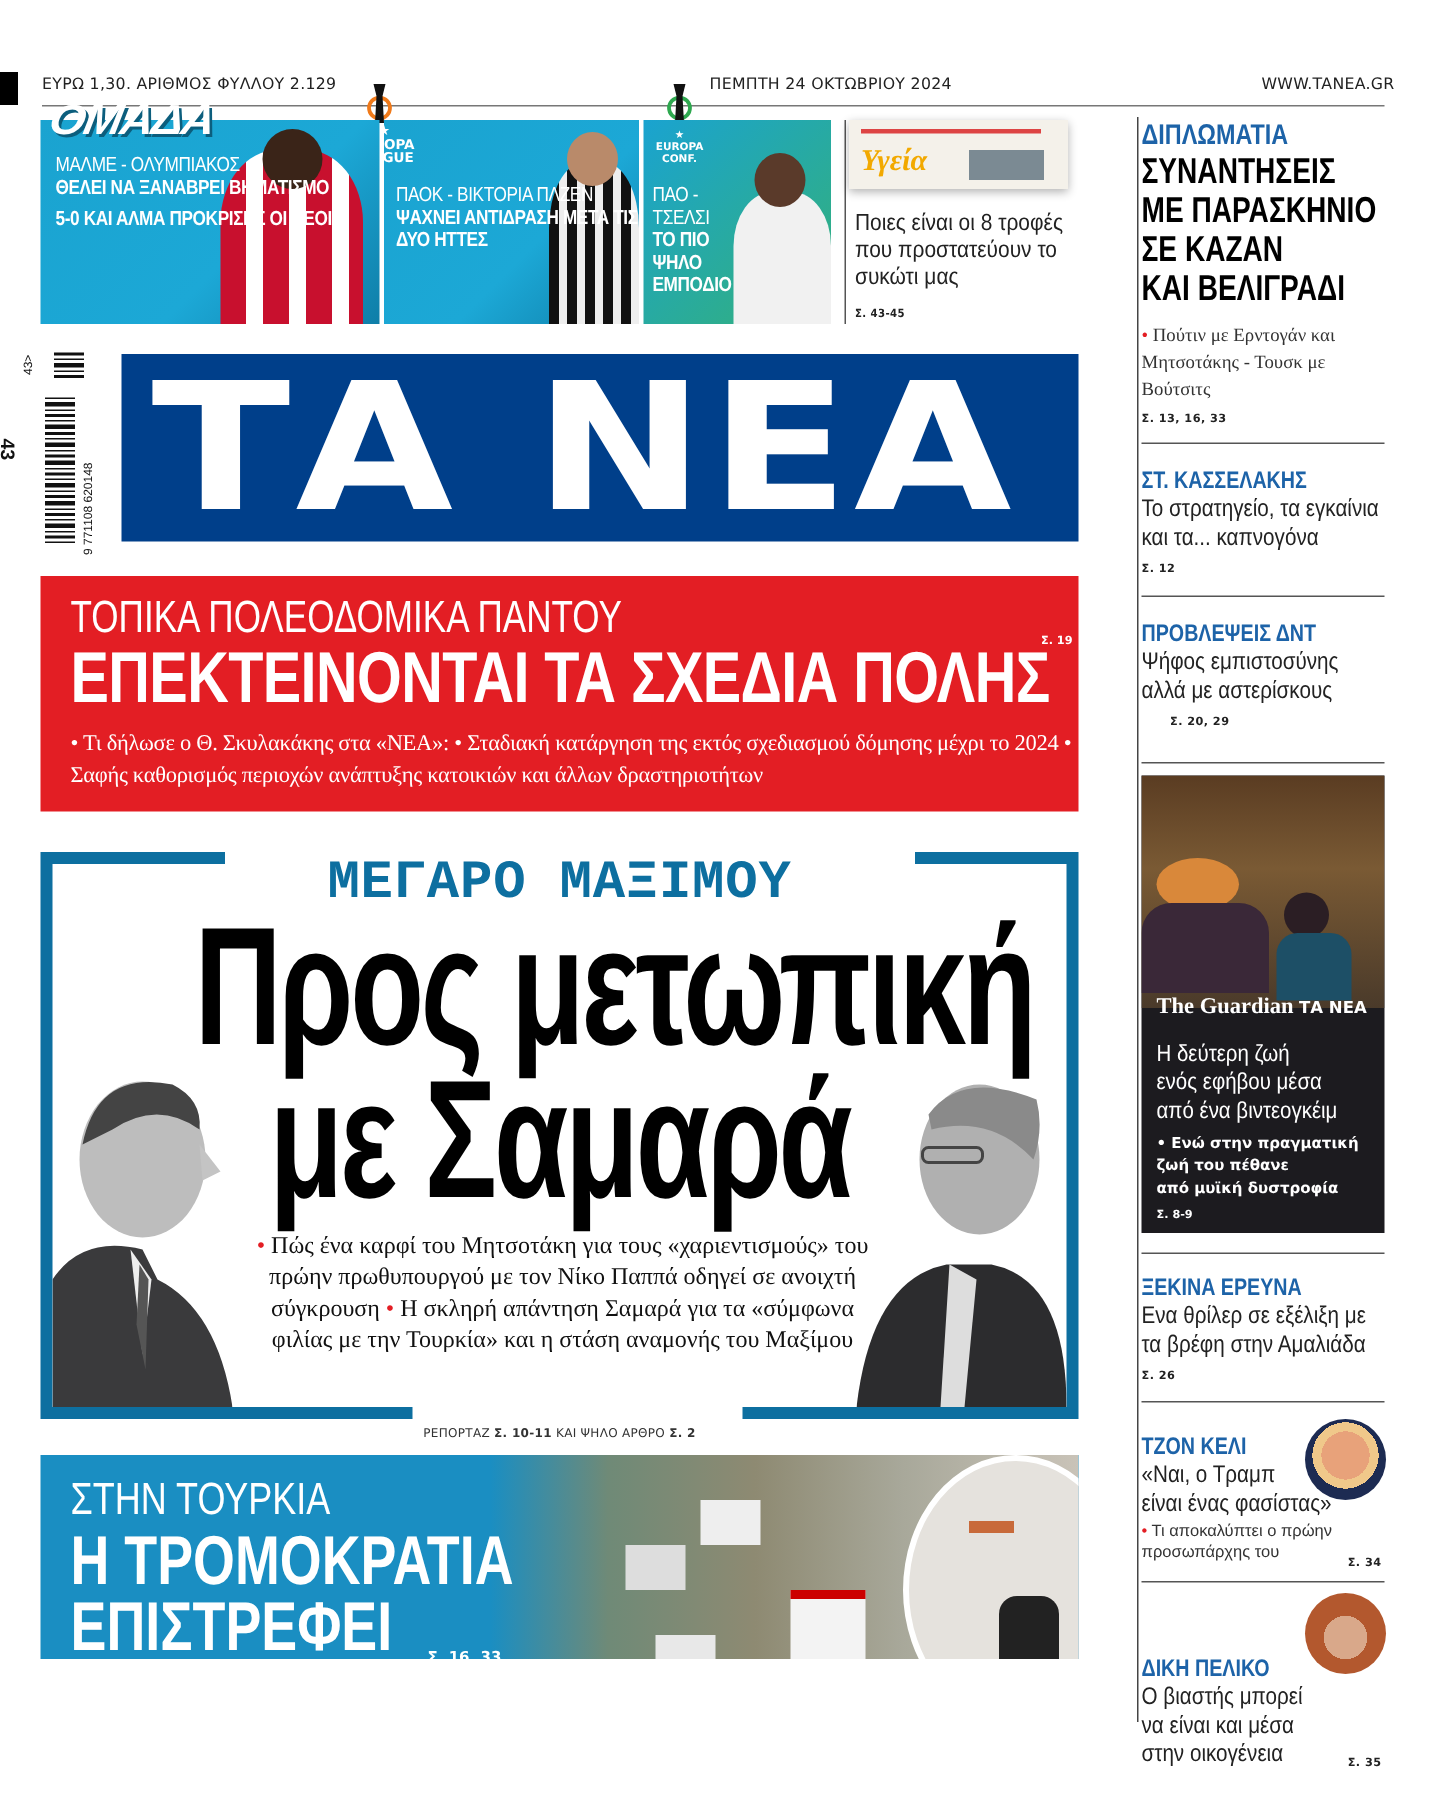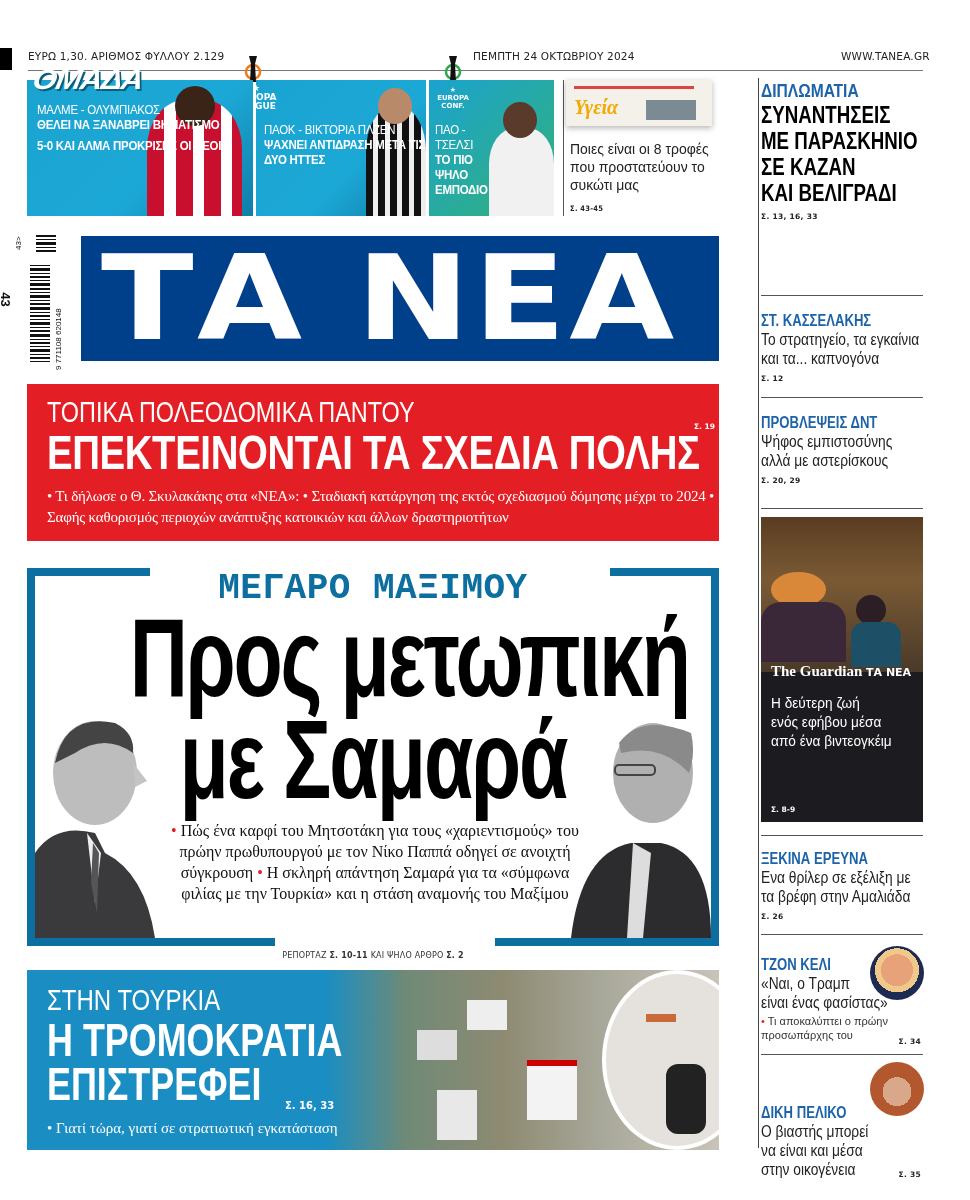--- a/index.html
+++ b/index.html
@@ -55,21 +55,21 @@
   .main-head { position: absolute; left: 0; right: 0; text-align: center; color: #000; font-family: "Liberation Sans", sans-serif; font-weight: bold; font-size: 112px; line-height: 108px; letter-spacing: -3px; transform: scaleX(0.72); transform-origin: center top; white-space: nowrap; }
   .main-head1 { top: 28px; }
   .main-head2 { top: 130px; }
   .main-sub { position: absolute; left: 130px; width: 420px; top: 244px; text-align: center; font-family: "Liberation Serif", serif; font-size: 16px; line-height: 21px; color: #111; }
   .main-credit-gap { position: absolute; bottom: -9px; left: 240px; width: 220px; height: 12px; background: #fff; }
   .main-credit { position: absolute; bottom: -22px; left: 0; right: 0; text-align: center; font-size: 8px; font-family: "DejaVu Sans", sans-serif; color: #333; letter-spacing: 0.2px; }
   .bullet-red { color: #e31e24; }
   .portrait { position: absolute; bottom: 0; }
 
   
-  .turkey { left: 27px; top: 970px; width: 692px; height: 180px; background: #1a8ec2; overflow: hidden; }
+  .turkey { left: 27px; top: 970px; width: 692px; height: 136px; background: #1a8ec2; overflow: hidden; }
   .turkey-photo { position: absolute; left: 300px; top: 0; width: 392px; height: 180px; background: linear-gradient(90deg, #1a8ec2 0%, #6f8a77 20%, #8e8a72 45%, #a8a89a 70%, #c9c3b8 100%); }
   .turkey-kicker { position: absolute; left: 20px; top: 14px; color: #fff; font-size: 30px; line-height: 32px; transform: scaleX(0.8); transform-origin: left top; white-space: nowrap; }
   .turkey-title { position: absolute; left: 20px; top: 48px; color: #fff; font-size: 46px; font-weight: bold; line-height: 44px; transform: scaleX(0.78); transform-origin: left top; white-space: nowrap; }
   .turkey-ref { position: absolute; left: 258px; top: 130px; color: #fff; font-size: 10px; font-weight: bold; font-family: "DejaVu Sans", sans-serif; }
   .turkey-sub { position: absolute; left: 20px; top: 150px; color: #fff; font-family: "Liberation Serif", serif; font-size: 15px; white-space: nowrap; }
   .turkey-circle { position: absolute; left: 575px; top: 0; width: 150px; height: 180px; border-radius: 50%; background: #e5e2dd; border: 4px solid #fff; overflow: hidden; }
 
   
   .rcol-line { left: 758px; top: 78px; width: 1px; height: 1070px; background: #444; }
   .rsec { position: absolute; left: 761px; width: 162px; }
@@ -257,56 +257,62 @@
 </div>
 
 <div class="abs rcol-line"></div>
 
 <div class="rsec" style="top:80px;">
   <div class="r-kicker" style="font-size:19px;line-height:22px;">ΔΙΠΛΩΜΑΤΙΑ</div>
   <div class="r-big">ΣΥΝΑΝΤΗΣΕΙΣ</div>
   <div class="r-big">ΜΕ ΠΑΡΑΣΚΗΝΙΟ</div>
   <div class="r-big">ΣΕ ΚΑΖΑΝ</div>
   <div class="r-big">ΚΑΙ ΒΕΛΙΓΡΑΔΙ</div>
+  <div class="r-serif" style="margin-top:8px;"><span class="bullet-red">• </span><span>Πούτιν με Ερντογάν και Μητσοτάκης - Τουσκ με Βούτσιτς</span></div>
   <div class="page-ref" style="margin-top:6px;">Σ. 13, 16, 33</div>
 </div>
 <div class="rsec-sep" style="top:295px;"></div>
 
 <div class="rsec" style="top:312px;">
   <div class="r-kicker">ΣΤ. ΚΑΣΣΕΛΑΚΗΣ</div>
   <div class="r-text">Το στρατηγείο, τα εγκαίνια</div>
   <div class="r-text">και τα... καπνογόνα</div>
   <div class="page-ref" style="margin-top:6px;">Σ. 12</div>
 </div>
 <div class="rsec-sep" style="top:397px;"></div>
 
 <div class="rsec" style="top:414px;">
   <div class="r-kicker">ΠΡΟΒΛΕΨΕΙΣ ΔΝΤ</div>
   <div class="r-text">Ψήφος εμπιστοσύνης</div>
   <div class="r-text">αλλά με αστερίσκους</div>
-  <div class="page-ref" style="margin-top:6px;">Σ. 20, 29</div>
+  <div class="page-ref" style="margin-top:6px;margin-left:19px;">Σ. 20, 29</div>
 </div>
 <div class="rsec-sep" style="top:508px;"></div>
 
 <div class="abs guardian">
   <div class="guardian-img">
     <div style="position:absolute;left:10px;top:55px;width:55px;height:35px;border-radius:50%;background:#d9883a;"></div>
     <div style="position:absolute;left:0;top:85px;width:85px;height:60px;background:#3a2838;border-radius:20px 20px 0 0;"></div>
     <div style="position:absolute;left:95px;top:78px;width:30px;height:30px;border-radius:50%;background:#2b1e24;"></div>
     <div style="position:absolute;left:90px;top:105px;width:50px;height:45px;background:#1d4f66;border-radius:14px 14px 0 0;"></div>
   </div>
   <div class="guardian-logo">
     <span>The Guardian</span>
     <span style="font-family:'DejaVu Sans',sans-serif;font-size:11px;">ΤΑ ΝΕΑ</span>
   </div>
   <div class="guardian-title">
     <div>Η δεύτερη ζωή</div>
     <div>ενός εφήβου μέσα</div>
     <div>από ένα βιντεογκέιμ</div>
   </div>
+  <div class="guardian-sub">
+    <div>• Ενώ στην πραγματική</div>
+    <div>ζωή του πέθανε</div>
+    <div>από μυϊκή δυστροφία</div>
+  </div>
   <div class="guardian-ref">Σ. 8-9</div>
 </div>
 <div class="rsec-sep" style="top:835px;"></div>
 
 <div class="rsec" style="top:850px;">
   <div class="r-kicker">ΞΕΚΙΝΑ ΕΡΕΥΝΑ</div>
   <div class="r-text">Ενα θρίλερ σε εξέλιξη με</div>
   <div class="r-text">τα βρέφη στην Αμαλιάδα</div>
   <div class="page-ref" style="margin-top:6px;">Σ. 26</div>
 </div>

